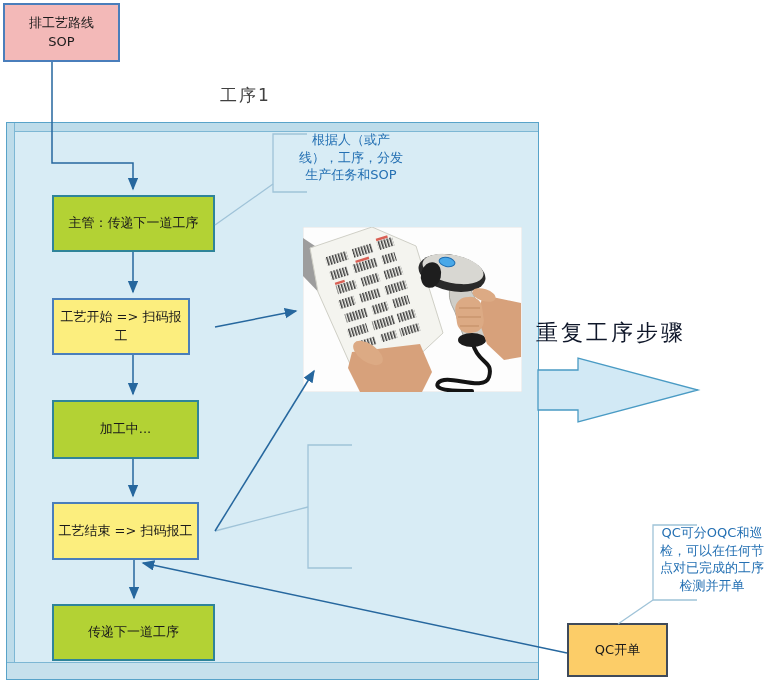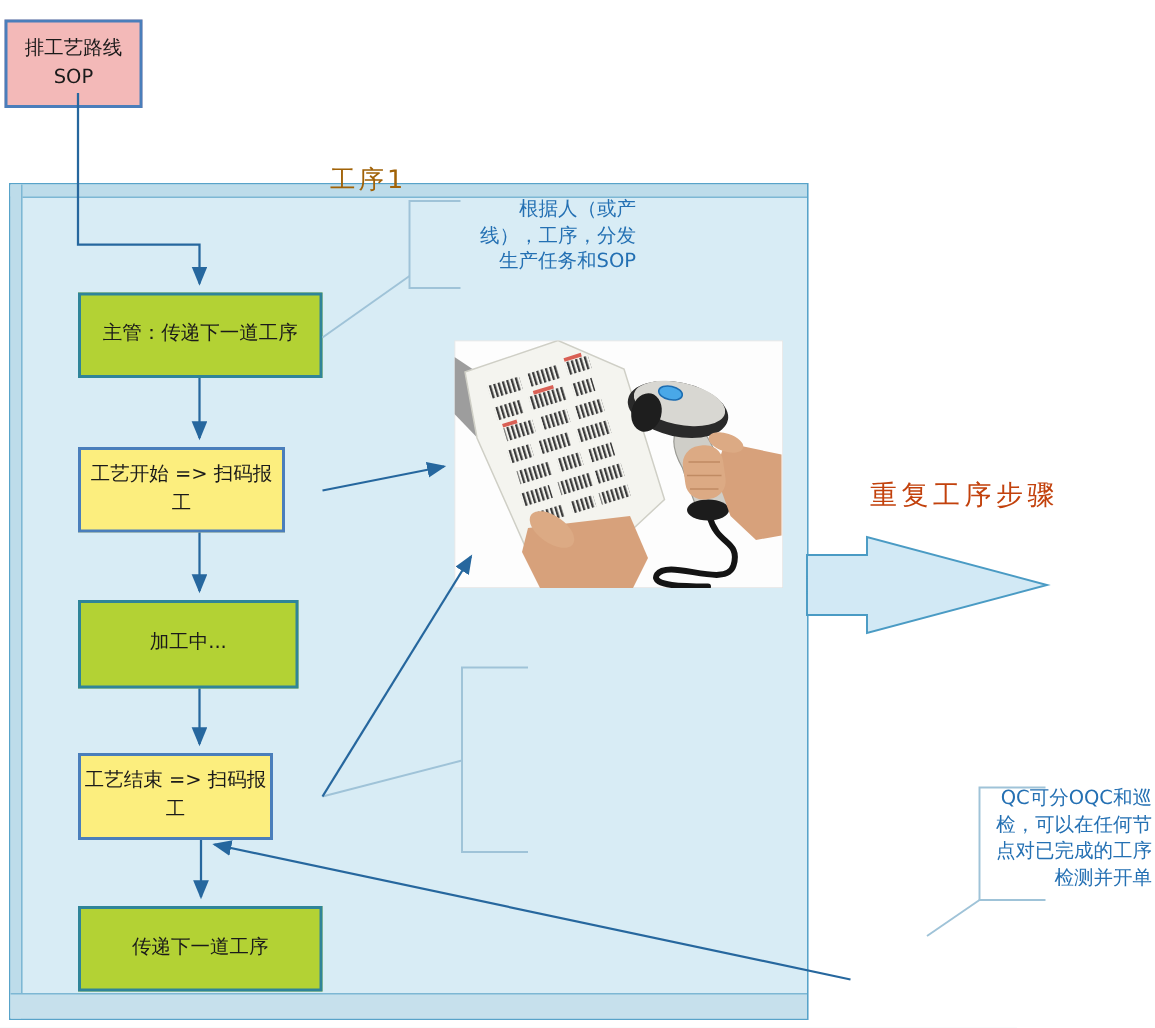--- a/index.html
+++ b/index.html
@@ -15,26 +15,26 @@
   .node-orange{background:#fccd68;border:2px solid #3f4a5a;}
   
   .proc-container{position:absolute;left:6px;top:122px;width:533px;height:558px;
         background:#d8ecf5;border:1px solid #58a3c9;box-sizing:border-box;}
   .band-top{position:absolute;left:0;top:0;right:0;height:8px;background:#bddcea;
         border-bottom:1px solid #7db7d4;}
   .band-left{position:absolute;left:0;top:0;bottom:0;width:7px;background:#bddcea;
         border-right:1px solid #7db7d4;}
   .band-bottom{position:absolute;left:0;bottom:0;right:0;height:16px;background:#c6e0ec;
         border-top:1px solid #7db7d4;}
-  .diagram-title{position:absolute;left:220px;top:108px;font-size:17px;color:#a16207;
+  .diagram-title{position:absolute;left:220px;top:84px;font-size:17px;color:#404040;
         letter-spacing:2px;}
   
   .note{position:absolute;color:#2470b3;font-size:13px;line-height:17.5px;
-        text-align:right;white-space:pre-line;}
-  .repeat-label{position:absolute;left:580px;top:318px;font-size:18px;color:#c2410c;
+        text-align:center;white-space:pre-line;}
+  .repeat-label{position:absolute;left:536px;top:318px;font-size:22px;color:#0f172a;
         letter-spacing:3px;}
   svg{position:absolute;left:0;top:0;}
   .overlay{pointer-events:none;}
 </style>
 </head>
 <body>
 
 <div id="canvas">
 
   <div class="proc-container">
@@ -96,45 +96,48 @@
     <ellipse cx="453" cy="269" rx="31" ry="14" transform="rotate(12 453 269)" fill="#d8d7d2"></ellipse>
     <ellipse cx="431" cy="275" rx="10" ry="13" transform="rotate(14 431 275)" fill="#1e1e1e"></ellipse>
     <ellipse cx="447" cy="262" rx="8" ry="4.5" transform="rotate(12 447 262)" fill="#49a8e8" stroke="#1d6db1" stroke-width="1"></ellipse>
 
     <polygon points="483,295 521,303 521,357 504,360 487,344 477,316" fill="#d7a17b"></polygon>
     <rect x="456" y="297" width="27" height="36" rx="12" transform="rotate(-8 469 315)" fill="#dcaa84"></rect>
     <path d="M459,308 h21 M458,317 h23 M460,326 h19" stroke="#c08b63" stroke-width="1" fill="none"></path>
     <ellipse cx="484" cy="295" rx="12" ry="6" transform="rotate(18 484 295)" fill="#dcaa84"></ellipse>
   </svg>
 
-  <div class="node node-pink" style="left:3px;top:13px;width:92px;height:59px">
+  <div class="node node-pink" style="left:3px;top:3px;width:117px;height:59px">
     <span>排工艺路线
 SOP</span>
   </div>
 
   <div class="node node-green" style="left:52px;top:195px;width:163px;height:57px">
     <span>主管：传递下一道工序</span>
   </div>
 
   <div class="node node-yellow" style="left:52px;top:298px;width:138px;height:57px">
     <span>工艺开始 =&gt; 扫码报工</span>
   </div>
 
   <div class="node node-green" style="left:52px;top:400px;width:147px;height:59px">
     <span>加工中...</span>
   </div>
 
-  <div class="node node-yellow" style="left:52px;top:502px;width:130px;height:58px">
+  <div class="node node-yellow" style="left:52px;top:502px;width:147px;height:58px">
     <span>工艺结束 =&gt; 扫码报工</span>
   </div>
 
   <div class="node node-green" style="left:52px;top:604px;width:163px;height:57px">
     <span>传递下一道工序</span>
   </div>
 
+  <div class="node node-orange" style="left:567px;top:623px;width:101px;height:54px">
+    <span>QC开单</span>
+  </div>
 
   <div class="note" style="left:278px;top:131px;width:146px">根据人（或产
 线），工序，分发
 生产任务和SOP</div>
 
 
   <div class="note" style="left:656px;top:524px;width:112px">QC可分OQC和巡
 检，可以在任何节
 点对已完成的工序
 检测并开单</div>

